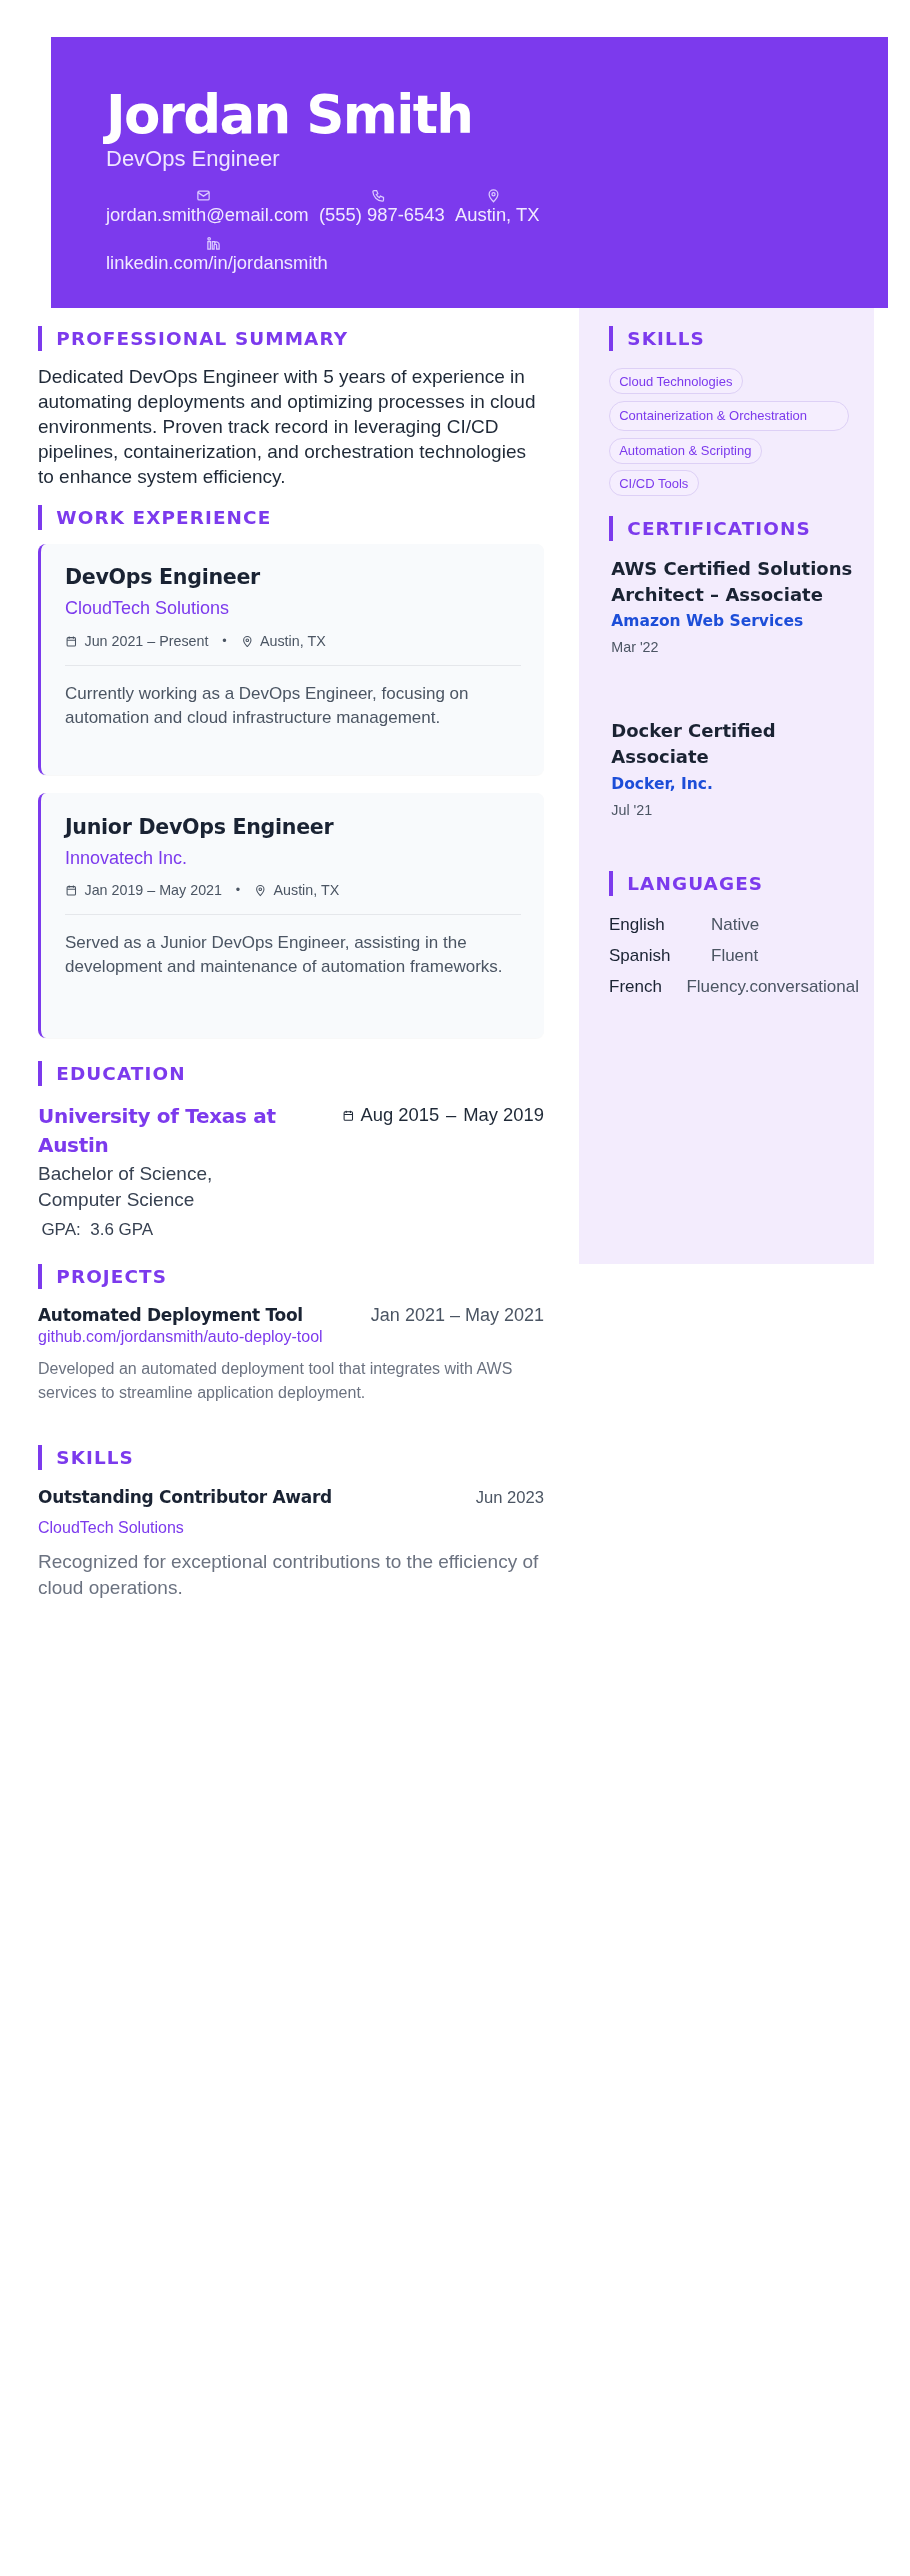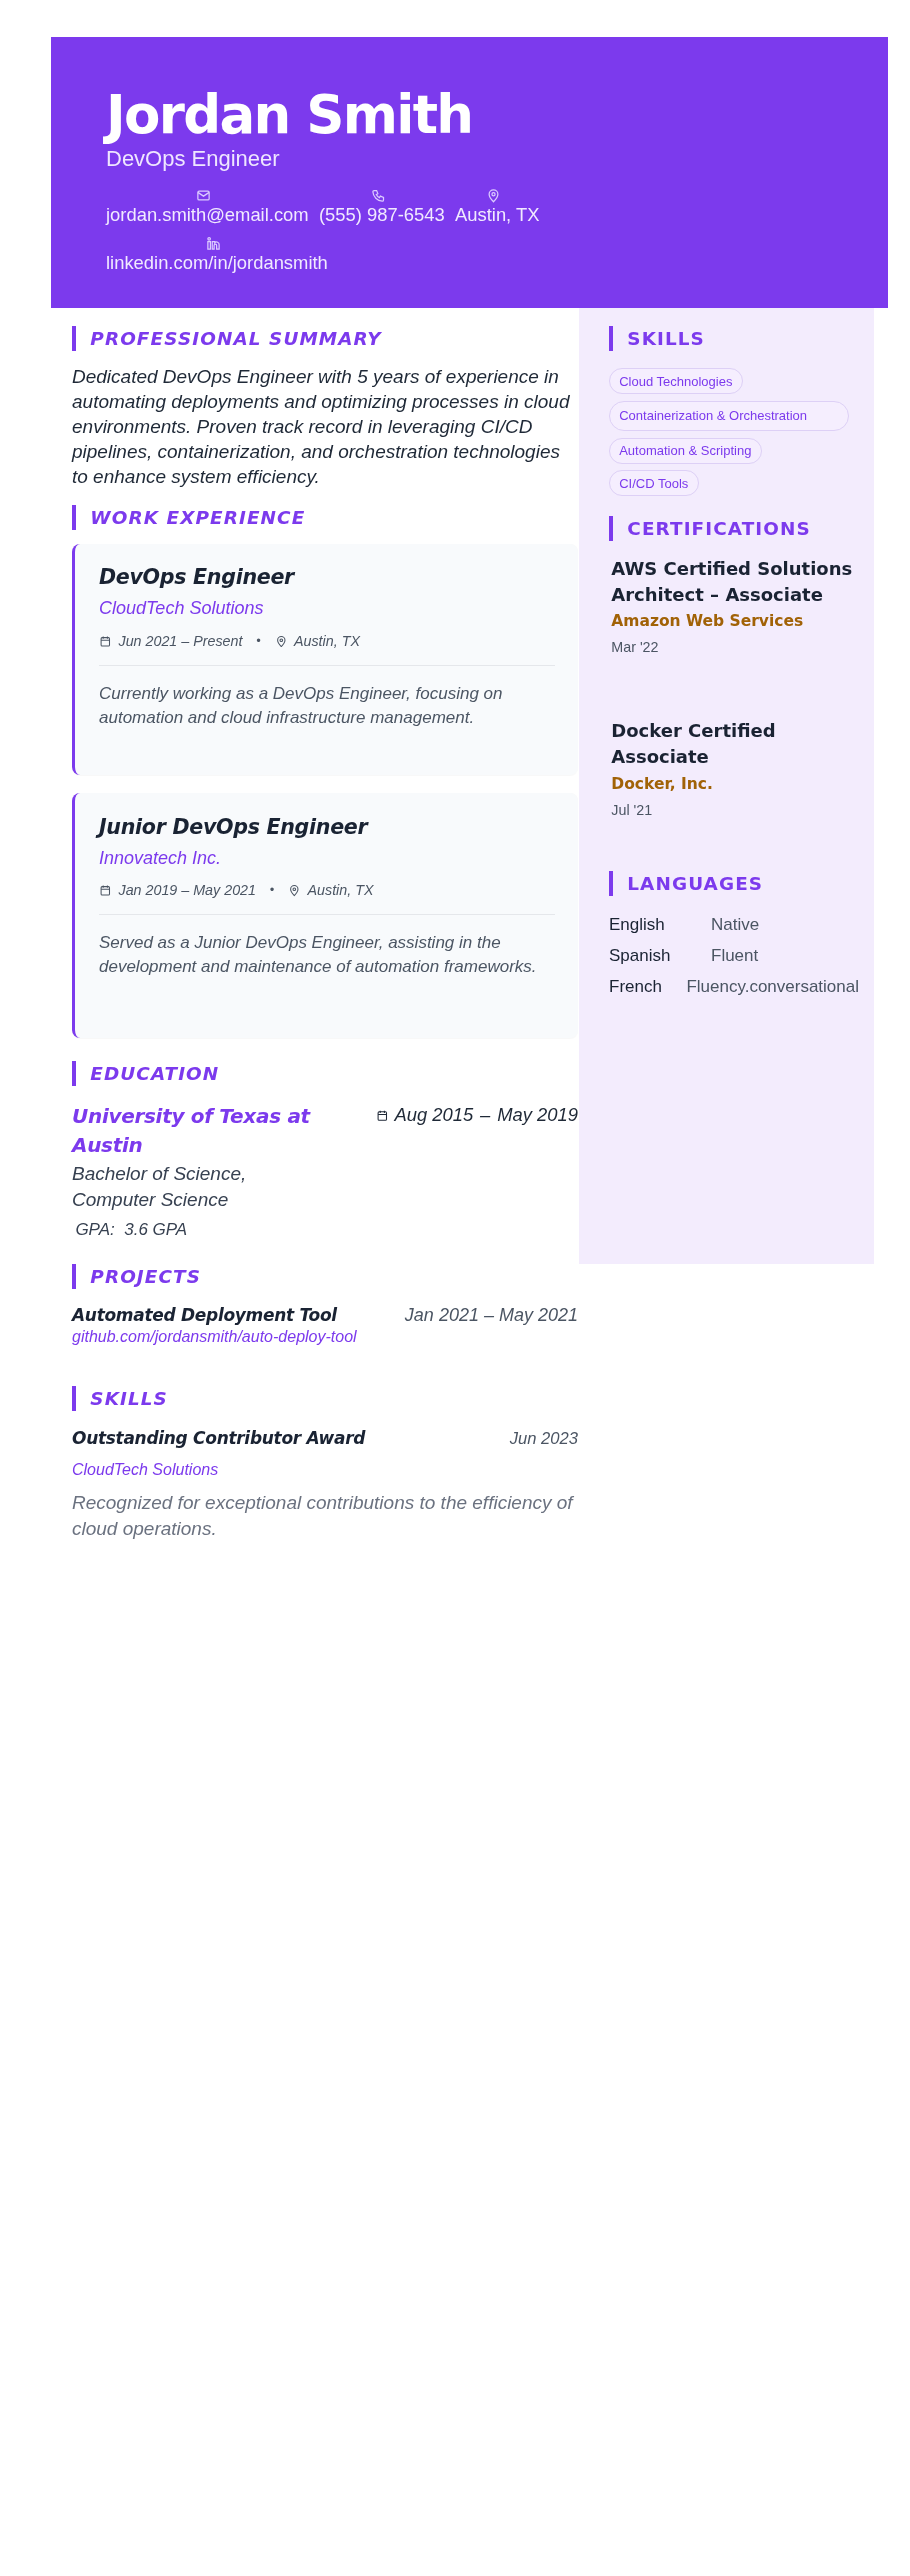--- a/index.html
+++ b/index.html
@@ -11,21 +11,21 @@
   
   .header { position: absolute; left: 14px; top: 0; width: 837px; height: 271px; background: #7c3aed; color: #fff; padding: 46px 55px 0 55px; }
   .name { font-family: "DejaVu Sans", sans-serif; font-weight: bold; font-size: 53px; line-height: 63px; letter-spacing: -1.7px; color: #ffffff; }
   .role { font-size: 22px; line-height: 26px; color: #efe6ff; margin-top: 0px; }
   .contact-row { display: flex; align-items: center; font-size: 18.4px; line-height: 23px; color: #f1eaff; margin-top: 16px; }
   .contact-row + .contact-row { margin-top: 9.7px; }
   .contact-item { display: flex; align-items: center; margin-right: 10.3px; flex-direction: column; }
   .contact-item svg { width: 15px; height: 15px; margin-right: 6.9px; flex: none; }
 
   
-  .left { position: absolute; left: 35px; top: 271px; width: 506px; font-style: italic; }
+  .left { position: absolute; left: 1px; top: 271px; width: 506px; }
   .section-title { display: flex; align-items: center; height: 25px; margin-top: 18.4px; }
   .section-title .bar { width: 4px; height: 25px; background: #7c3aed; margin-right: 14.3px; flex: none; }
   .section-title .label { font-family: "DejaVu Sans", sans-serif; font-weight: bold; font-size: 18.4px; letter-spacing: 1.1px; color: #7c3aed; }
 
   .summary { font-size: 19px; line-height: 25px; color: #1f2937; margin-top: 12.6px; padding-right: 5.7px; }
 
   .card { background: #f8fafc; border-left: 3.4px solid #7c3aed; border-radius: 8px; padding: 20.6px 23px 23px 24px; margin-top: 13.8px; box-shadow: 0 0.6px 1.1px rgba(0,0,0,0.03); }
   .card .title { font-family: "DejaVu Sans", sans-serif; font-weight: bold; font-size: 20.6px; line-height: 26px; color: #1a2333; letter-spacing: -0.3px; }
   .card .company { font-size: 18px; line-height: 23px; color: #7c3aed; margin-top: 6.9px; }
   .card .meta { display: flex; align-items: center; font-size: 14.3px; color: #4b5563; margin-top: 12.6px; }
@@ -58,21 +58,21 @@
   .sidebar { position: absolute; left: 542px; top: 271px; width: 295px; height: 956px; background: #f3ecfd; padding: 0 15px 0 30px; }
   .sidebar .section-title .label { letter-spacing: 1.1px; }
   .skills { margin-top: 17px; }
   .pill { display: inline-block; border: 1.1px solid #ddd0f6; border-radius: 23px; padding: 2.3px 9.2px; font-size: 13px; line-height: 19px; color: #7c3aed; margin-bottom: 6.9px; background: #f5eefe; }
   .pill.wide { width: 240px; padding-top: 4.6px; padding-bottom: 4.6px; border-radius: 29px; }
   .pill-row { display: block; }
 
   .cert { margin-top: 15px; }
   .cert + .cert { margin-top: 63px; }
   .cert .cname { font-family: "DejaVu Sans", sans-serif; font-weight: bold; font-size: 18px; line-height: 26px; color: #1a2333; padding-left: 2.3px; }
-  .cert .issuer { font-family: "DejaVu Sans", sans-serif; font-weight: bold; font-size: 15.5px; color: #a16207; margin-top: 4.6px; padding-left: 2.3px; }
+  .cert .issuer { font-family: "DejaVu Sans", sans-serif; font-weight: bold; font-size: 15.5px; color: #1d4ed8; margin-top: 4.6px; padding-left: 2.3px; }
   .cert .cdate { font-size: 14.3px; color: #4b5563; margin-top: 9.2px; padding-left: 2.3px; }
 
   .languages { margin-top: 12.6px; }
   .lang-row { display: flex; font-size: 17px; line-height: 31px; white-space: nowrap; }
   .lang-row .lname { width: 102px; color: #1a2333; font-weight: 400; }
   .lang-row .level { color: #4b5563; }
 </style>
 </head>
 <body>
 
@@ -192,20 +192,21 @@
 
     <div class="section-title" style="margin-top:24px;">
       <span class="bar"></span>
       <span class="label">PROJECTS</span>
     </div>
     <div class="proj-head">
       <div class="proj-name">Automated Deployment Tool</div>
       <div class="proj-dates">Jan 2021 – May 2021</div>
     </div>
     <div class="proj-link">github.com/jordansmith/auto-deploy-tool</div>
+    <div class="proj-desc">Developed an automated deployment tool that integrates with AWS services to streamline application deployment.</div>
 
     <div class="section-title" style="margin-top:40px;">
       <span class="bar"></span>
       <span class="label">SKILLS</span>
     </div>
     <div class="award-head">
       <div class="award-name">Outstanding Contributor Award</div>
       <div class="award-date">Jun 2023</div>
     </div>
     <div class="award-org">CloudTech Solutions</div>

